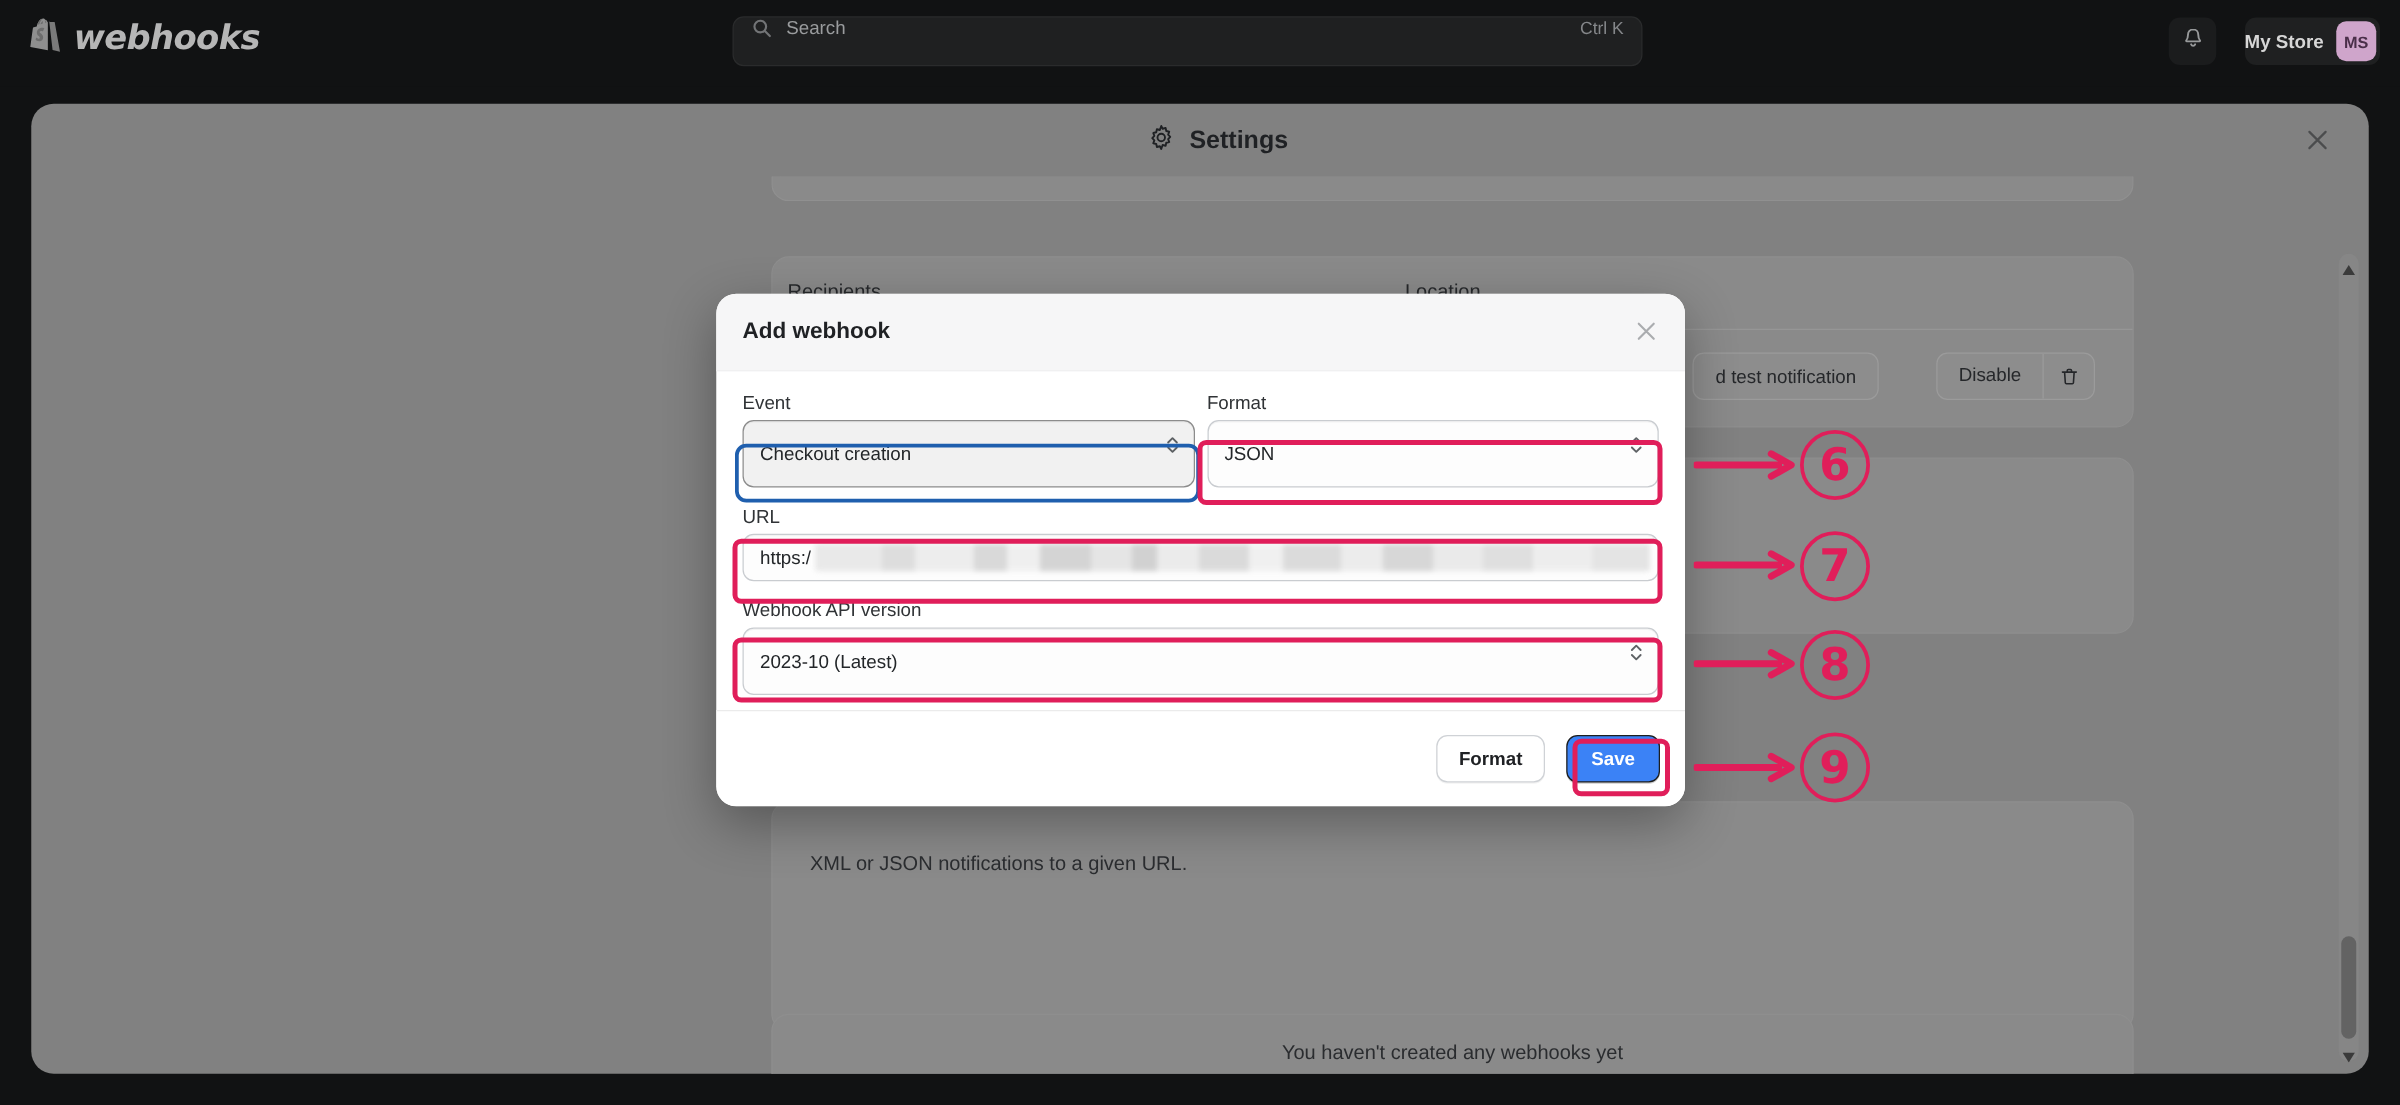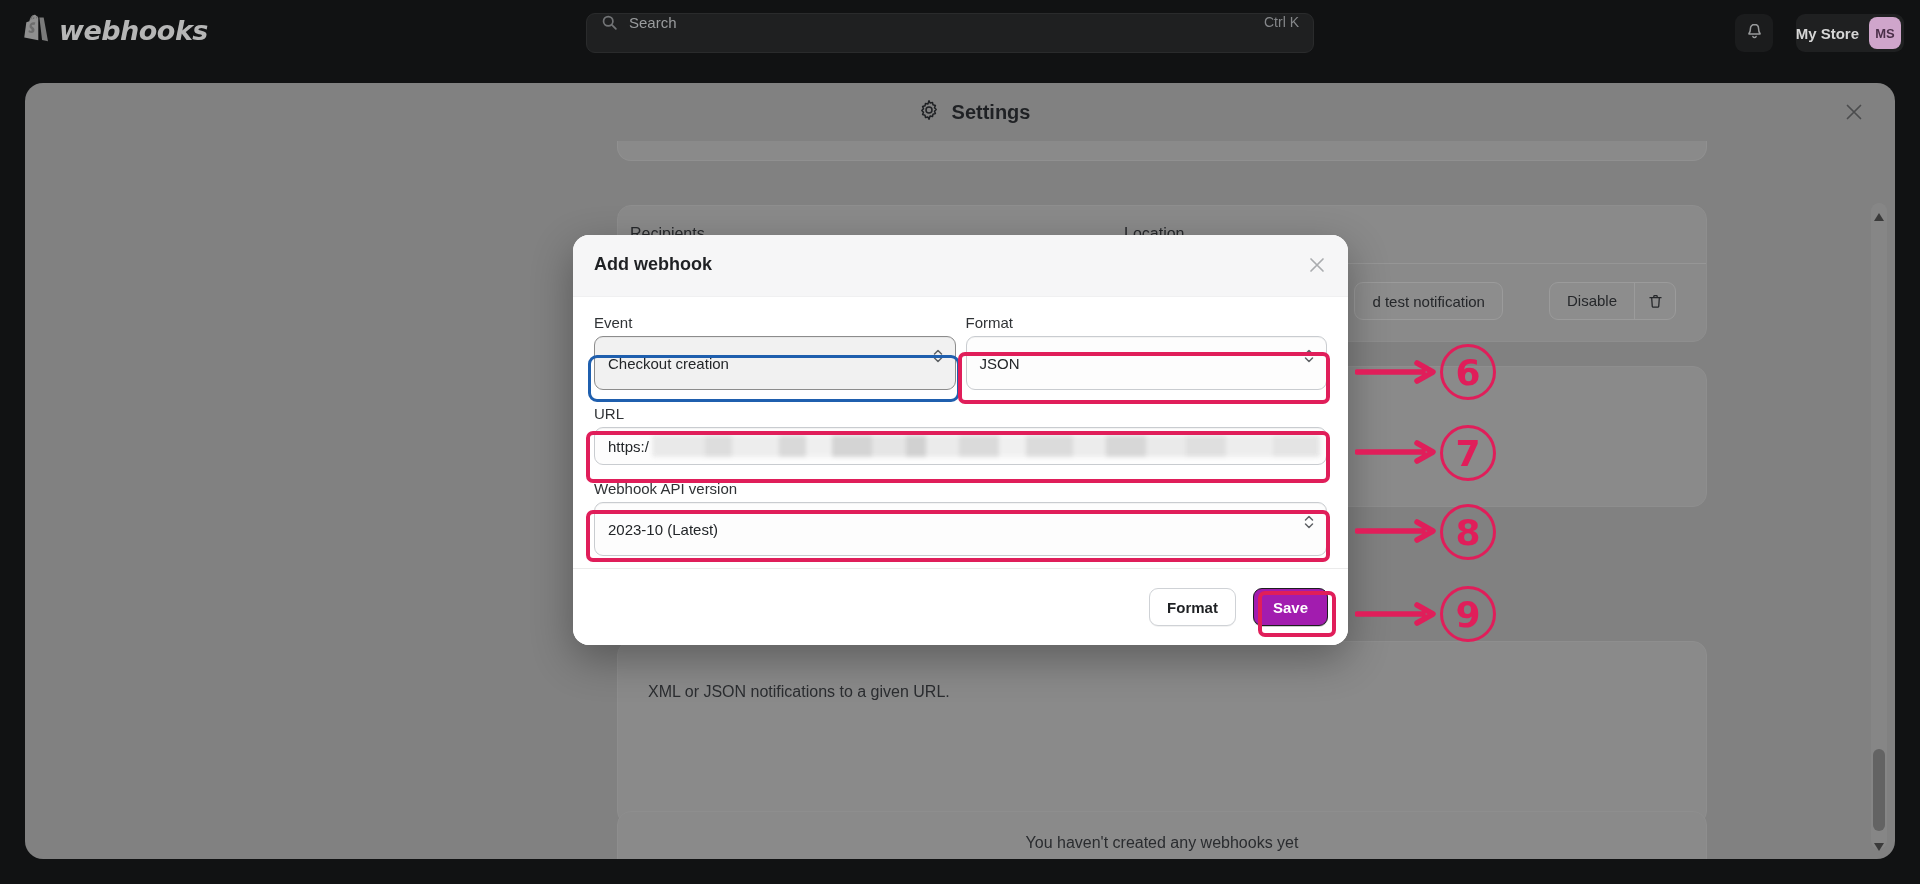--- a/index.html
+++ b/index.html
@@ -213,21 +213,21 @@
 
   .btn-cancel {
     height: 38px; padding: 0 17px; border-radius: 9px;
     background: #ffffff; border: 1px solid #cfd2d6;
     font-size: 15px; color: #1f2124; font-weight: 600;
     display: flex; align-items: center;
     box-shadow: 0 1px 0 rgba(0,0,0,.05);
   }
   .btn-save {
     height: 38px; padding: 0 19px; border-radius: 9px;
-    background: #a21caf; border: 1px solid #1c1e1f;
+    background: #3b82f6; border: 1px solid #1c1e1f;
     font-size: 15px; color: #ffffff; font-weight: 600;
     display: flex; align-items: center;
     box-shadow: 0 1px 0 rgba(0,0,0,.2);
   }
 
   
   .anno-box {
     position: absolute; border: 4px solid #e01e5a; border-radius: 7px;
     pointer-events: none;
   }

